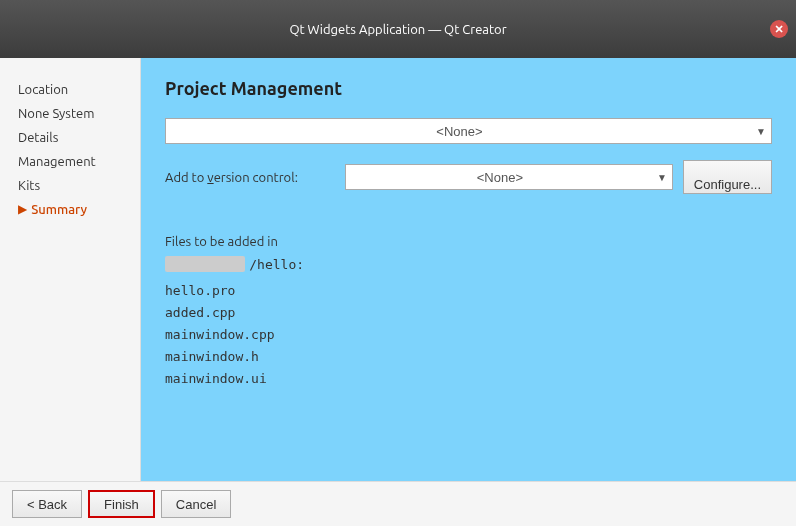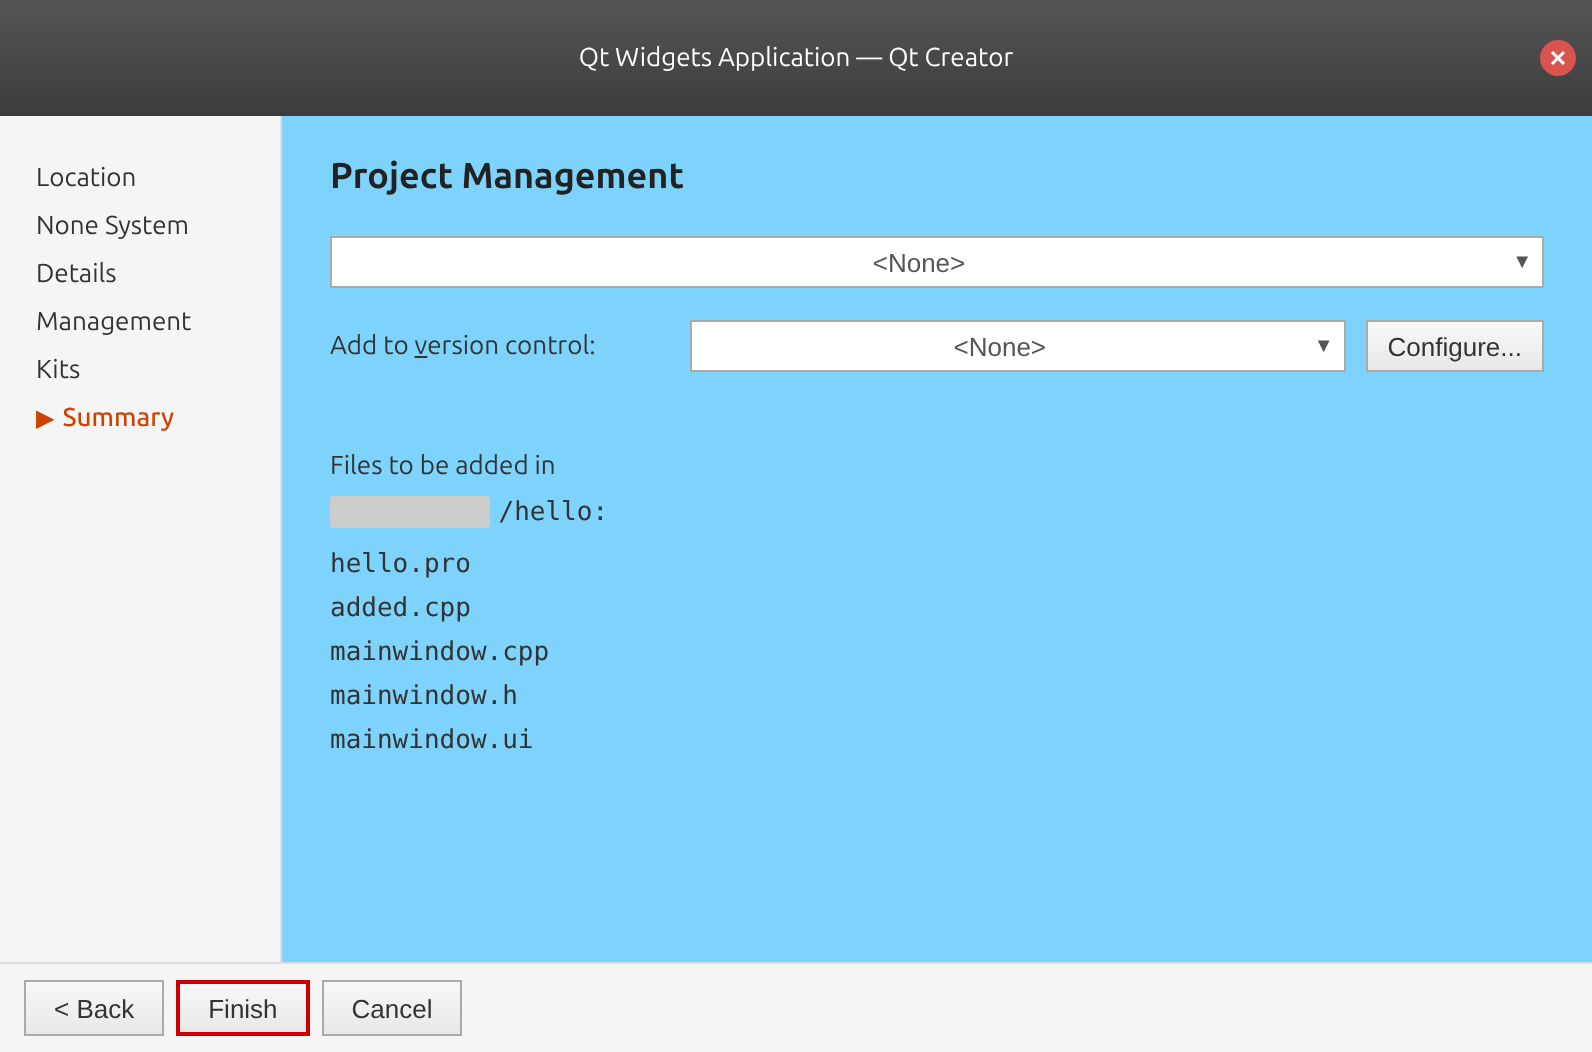--- a/index.html
+++ b/index.html
@@ -131,21 +131,21 @@
     .select-arrow {
       position: absolute;
       right: 6px;
       pointer-events: none;
       font-size: 10px;
       color: #555;
     }
 
     .configure-btn {
       height: 26px;
-      padding: 4px 10px;
+      padding: 16px 10px;
       border: 1px solid #aaa;
       background: linear-gradient(to bottom, #f8f8f8, #e8e8e8);
       font-size: 13px;
       cursor: pointer;
       white-space: nowrap;
       color: #333;
     }
 
     
     .files-section {

